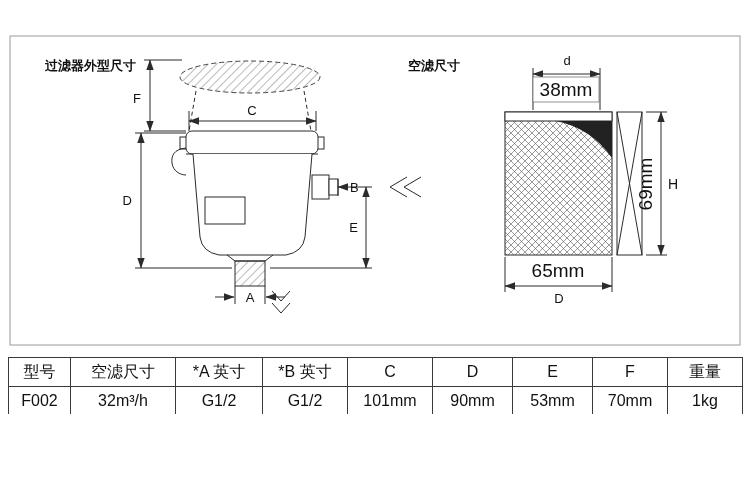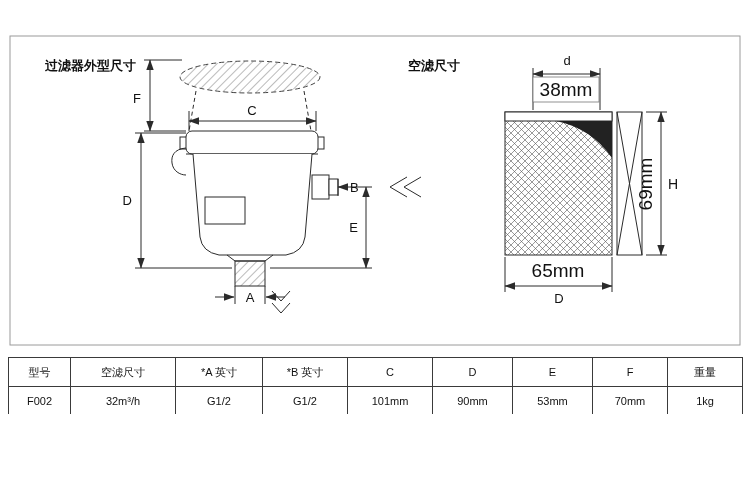--- a/index.html
+++ b/index.html
@@ -6,21 +6,21 @@
   html,body { background:#fff; }
   body {
     width:750px; height:487px; position:relative;
     font-family:"Liberation Sans", sans-serif; color:#111;
   }
   .canvas { position:relative; width:750px; height:414px; background:#fff; overflow:hidden; }
   svg.drawing { position:absolute; left:0; top:0; }
   table.spec {
     position:absolute; left:8px; top:357px; width:734px;
     border-collapse:collapse; table-layout:fixed; text-align:center;
-    font-size:11px; color:#111; background:#fff;
+    font-size:16px; color:#111; background:#fff;
   }
   .spec th, .spec td {
     border:1px solid #3a3a3a; height:29px; padding:0 2px;
     font-weight:400; white-space:nowrap; overflow:hidden;
   }
 </style>
 </head>
 <body>
 
 <div class="canvas">

